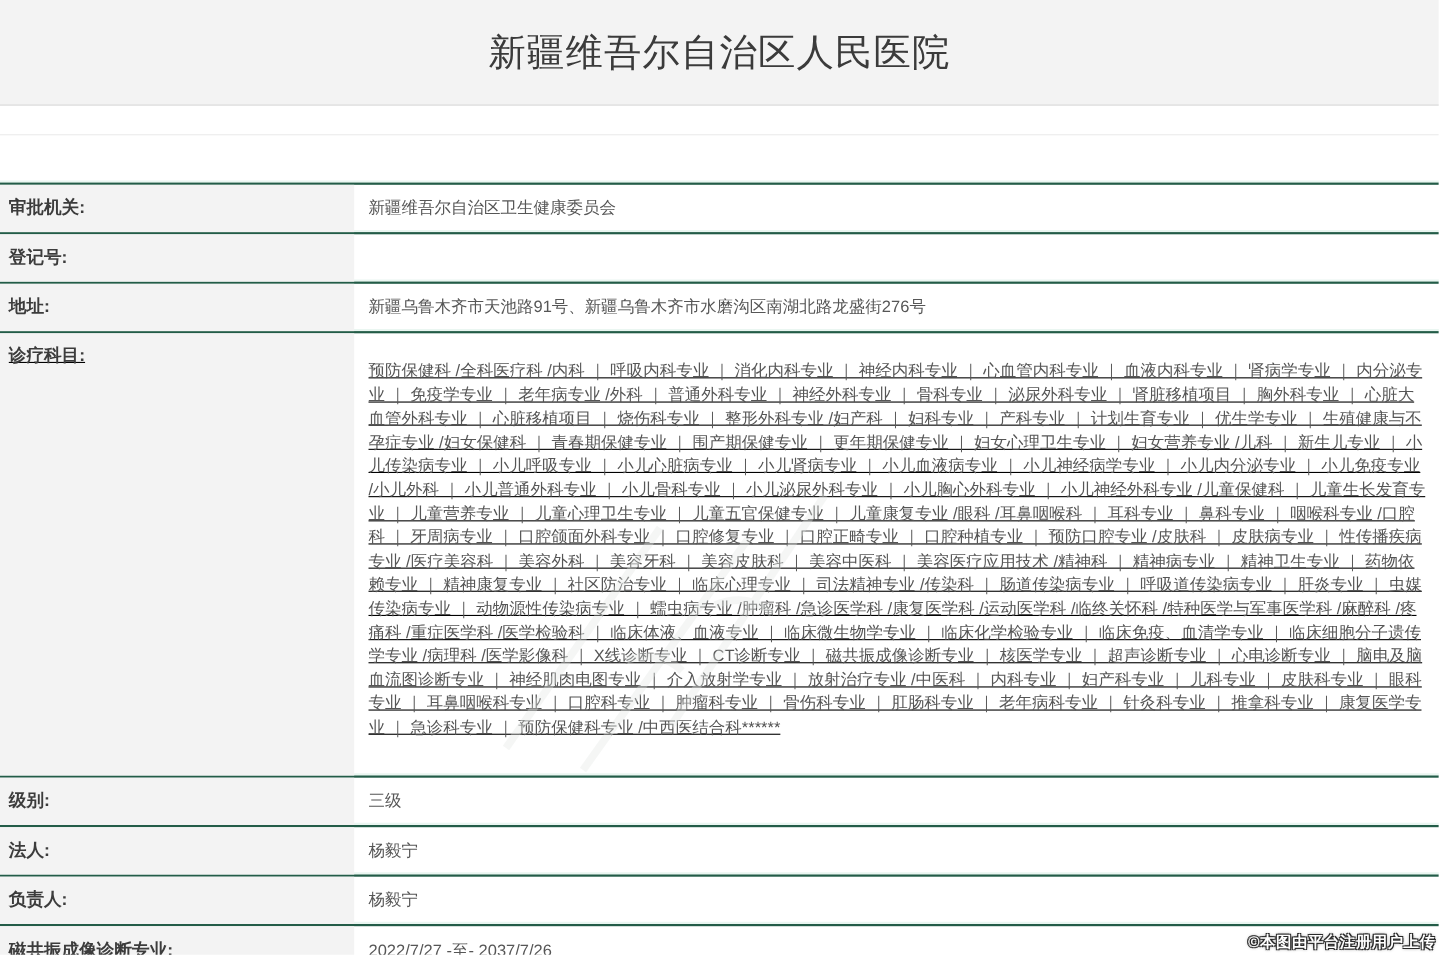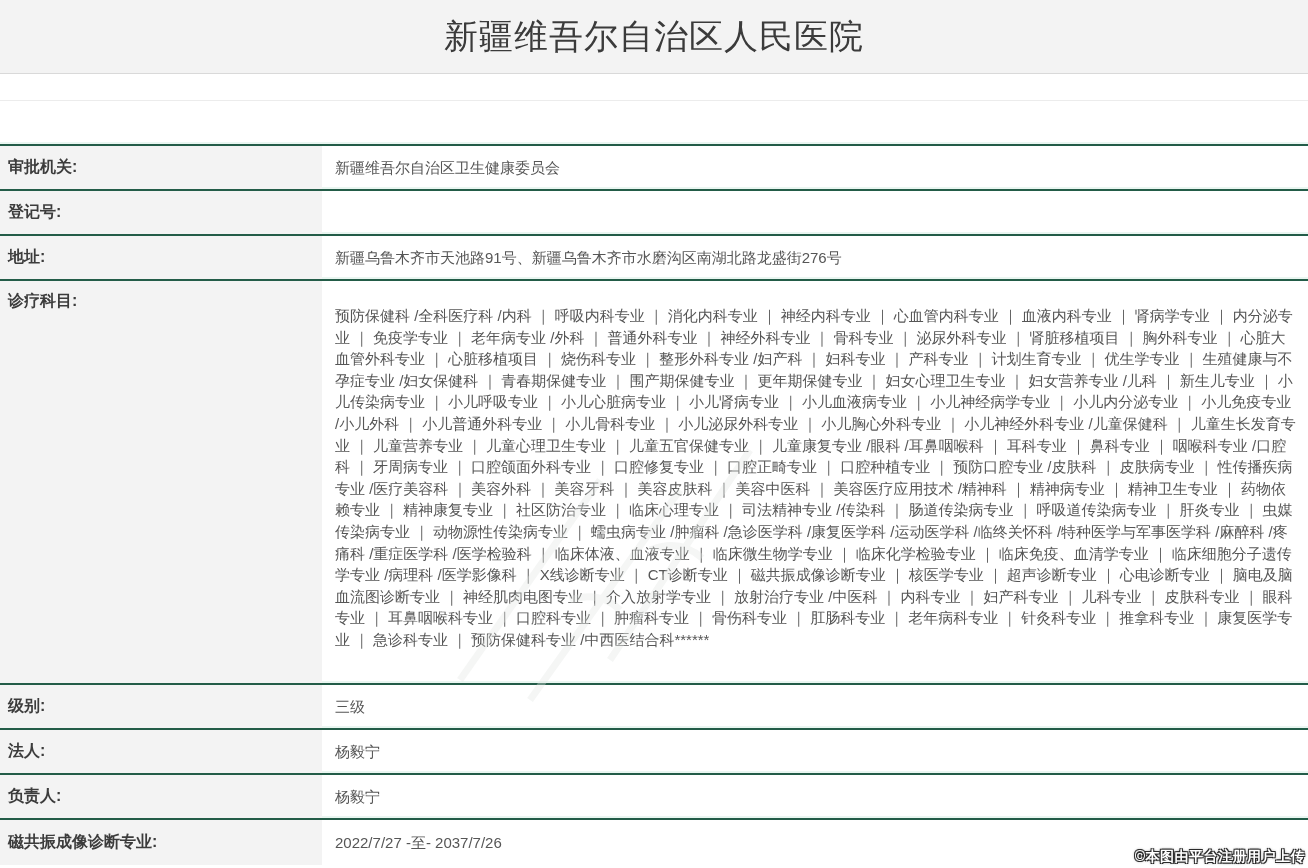--- a/index.html
+++ b/index.html
@@ -6,21 +6,21 @@
   html, body {
     width: 1308px; height: 868px;
     overflow: hidden;
     background: #ffffff;
     font-family: "Liberation Sans", "DejaVu Sans", sans-serif;
   }
   .page { position: relative; width: 1308px; height: 868px; overflow: hidden; }
 
   
   .header {
-    width: 100%; height: 74px;
+    width: 100%; height: 96px;
     background: #f3f3f3;
     border-bottom: 1px solid #d9d9d9;
     display: flex; align-items: center; justify-content: center;
   }
   .header-title {
     font-size: 34px;
     font-weight: 500;
     color: #3b3b3b;
     letter-spacing: 1px;
   }
@@ -49,20 +49,21 @@
   .value-cell {
     flex: 1;
     padding: 0 12px 0 13px;
     font-size: 15px;
     color: #565656;
     line-height: 21.6px;
   }
   .row.tall {
     height: 404px;
     align-items: flex-start;
+    text-decoration: underline;
   }
   .row.tall .label-cell { align-items: flex-start; padding-top: 10px; }
   .row.tall .value-cell { padding-top: 9px; padding-bottom: 9px; margin-top: 15px; }
   .row.last-row { height: 45px; }
 
   
   .diag-watermark {
     position: absolute;
     left: 420px; top: 300px;
     width: 420px; height: 430px;

